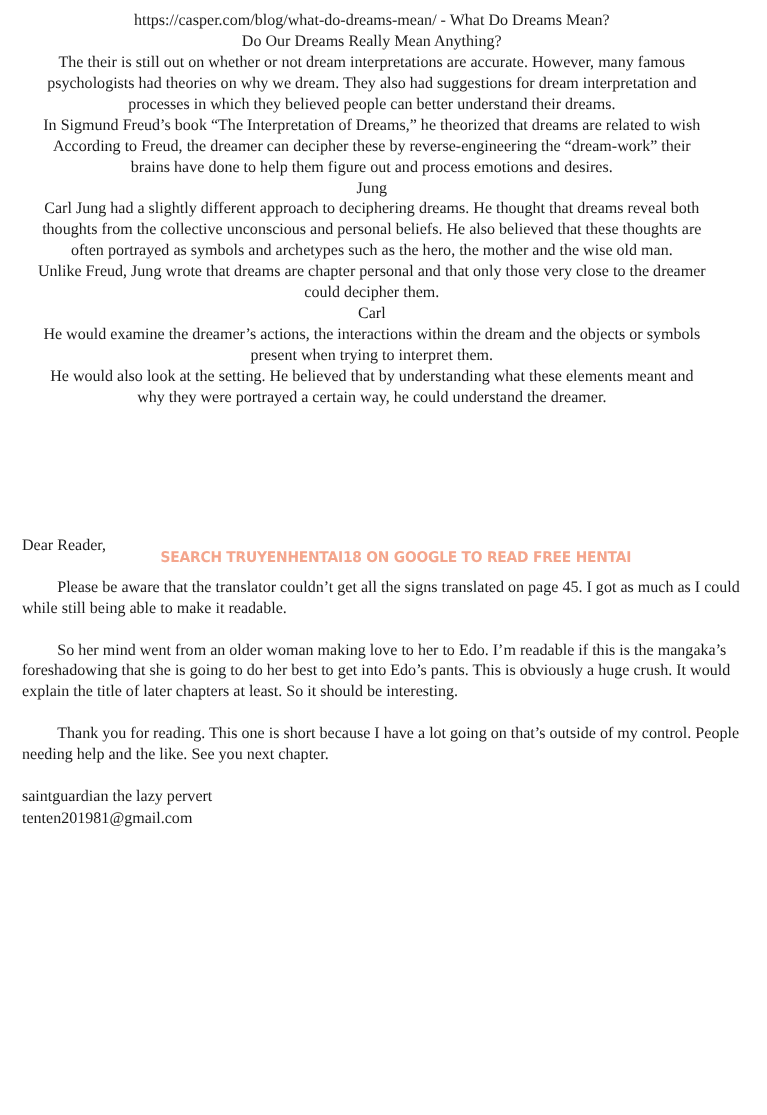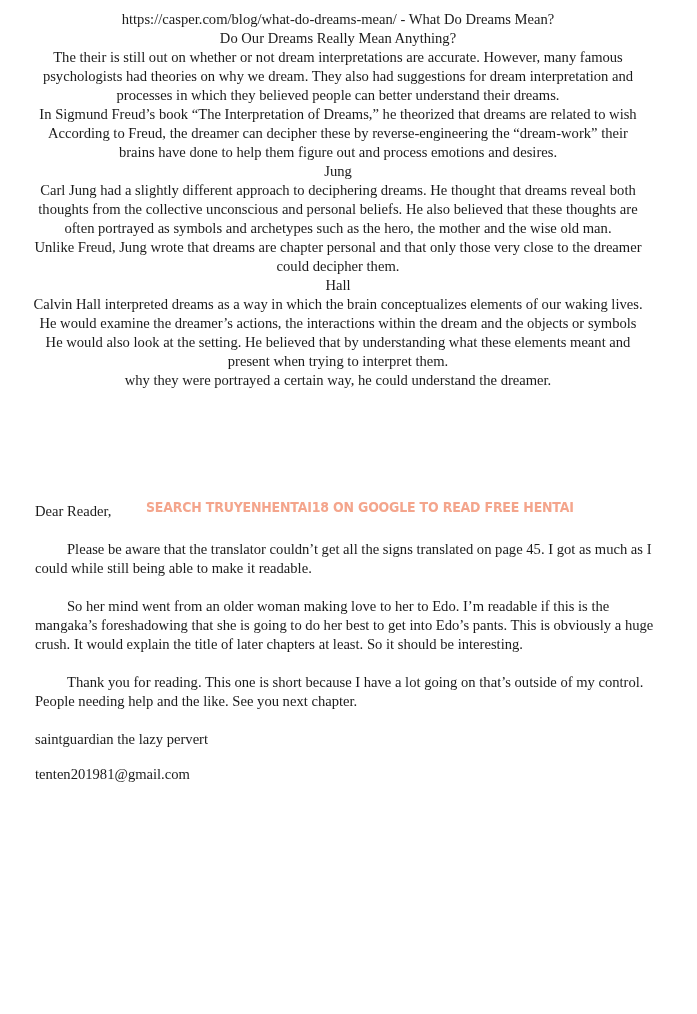--- a/index.html
+++ b/index.html
@@ -30,21 +30,21 @@
     }
     .letter {
       position: absolute;
       left: 19px;
       top: 486px;
       width: 670px;
       font-size: 14.6px;
       line-height: 19px;
     }
     .letter p {
-      margin: 16px;
+      margin: 1px;
     }
     .letter .indent {
       text-indent: 32px;
     }
     .greeting { margin-bottom: 19px !important; }
     .para { margin-bottom: 19px !important; }
     .watermark {
       position: absolute;
       left: 146px;
       top: 499px;
@@ -73,25 +73,24 @@
   <span class="line">According to Freud, the dreamer can decipher these by reverse-engineering the “dream-work” their</span>
   <span class="line">brains have done to help them figure out and process emotions and desires.</span>
 
   <span class="line">Jung</span>
   <span class="line">Carl Jung had a slightly different approach to deciphering dreams. He thought that dreams reveal both</span>
   <span class="line">thoughts from the collective unconscious and personal beliefs. He also believed that these thoughts are</span>
   <span class="line">often portrayed as symbols and archetypes such as the hero, the mother and the wise old man.</span>
   <span class="line">Unlike Freud, Jung wrote that dreams are chapter personal and that only those very close to the dreamer</span>
   <span class="line">could decipher them.</span>
 
-  <span class="line">Hall</span>
-  <span class="line">Calvin Hall interpreted dreams as a way in which the brain conceptualizes elements of our waking lives.</span>
+  <span class="line">Carl</span>
   <span class="line">He would examine the dreamer’s actions, the interactions within the dream and the objects or symbols</span>
+  <span class="line">present when trying to interpret them.</span>
   <span class="line">He would also look at the setting. He believed that by understanding what these elements meant and</span>
-  <span class="line">present when trying to interpret them.</span>
   <span class="line">why they were portrayed a certain way, he could understand the dreamer.</span>
 </div>
 
 <div class="letter">
   <p class="greeting">Dear Reader,</p>
   <p class="para indent">Please be aware that the translator couldn’t get all the signs translated on page 45.  I got as much as I could while still being able to make it readable.</p>
   <p class="para indent">So her mind went from an older woman making love to her to Edo.  I’m readable if this is the mangaka’s foreshadowing that she is going to do her best to get into Edo’s pants.  This is obviously a huge crush.  It would explain the title of later chapters at least.  So it should be interesting.</p>
   <p class="para indent">Thank you for reading.  This one is short because I have a lot going on that’s outside of my control.  People needing help and the like.  See you next chapter.</p>
   <p>saintguardian the lazy pervert</p>
   <p>tenten201981@gmail.com</p>

